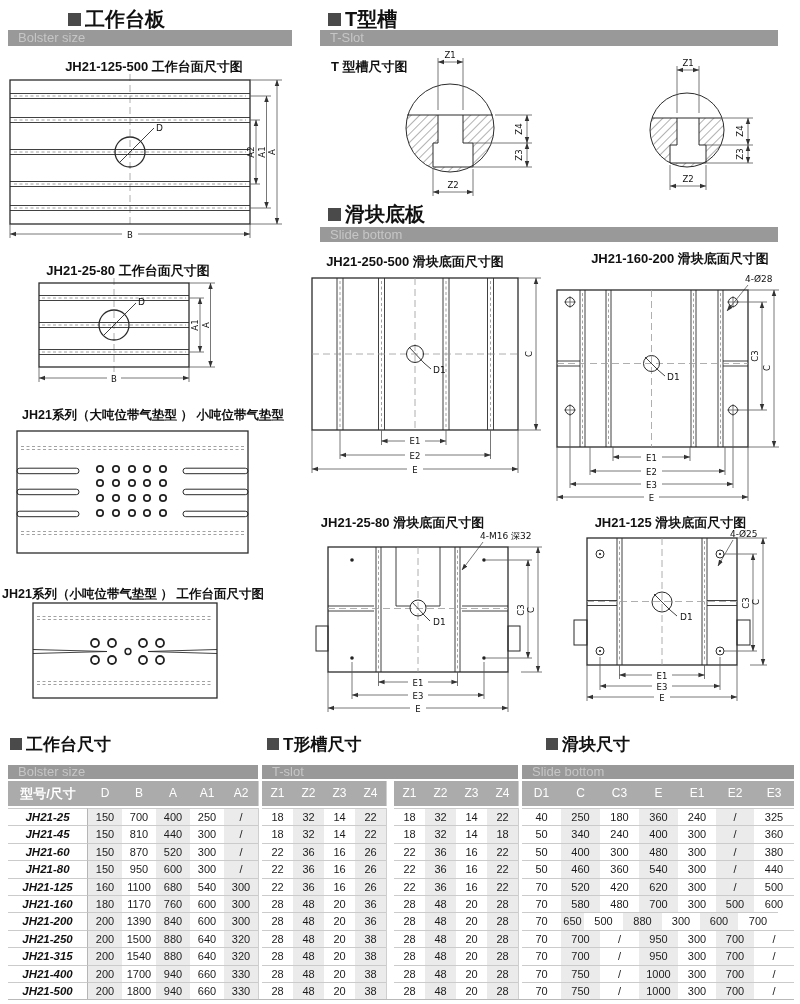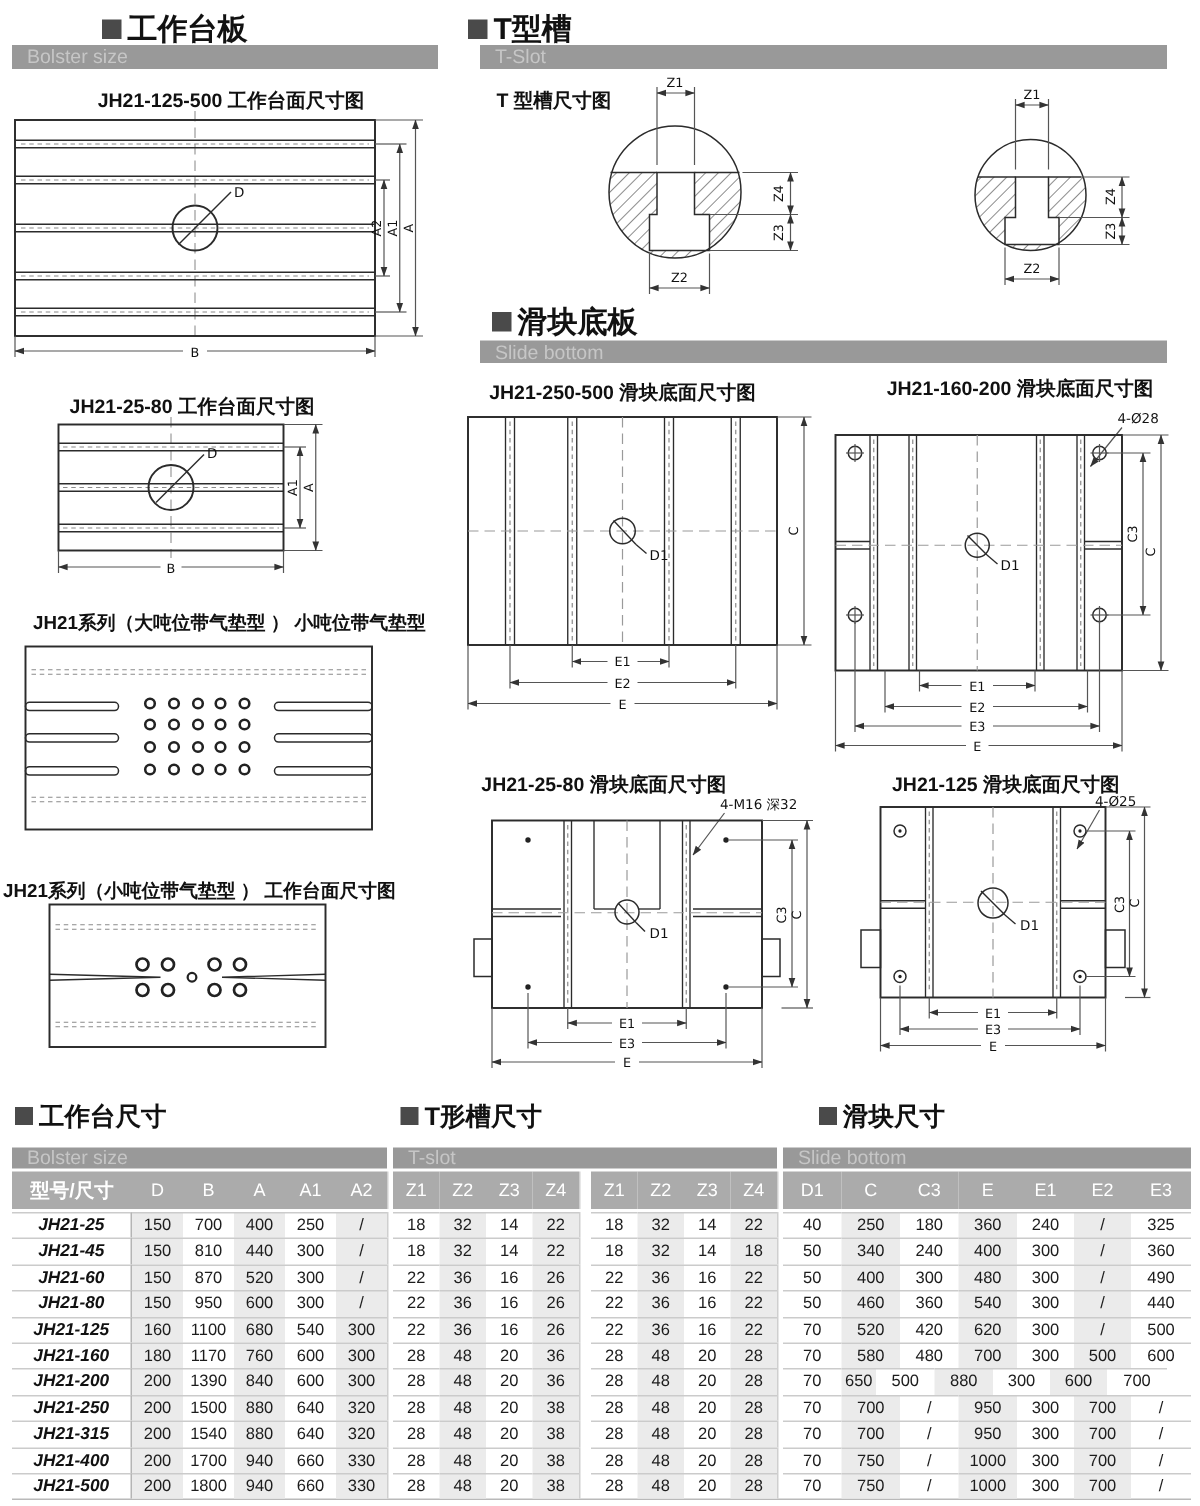--- a/index.html
+++ b/index.html
@@ -57,21 +57,21 @@
       <pattern id="hch" width="6" height="6" patternUnits="userSpaceOnUse" patternTransform="rotate(45)">
         <rect width="6" height="6" fill="#fff"></rect>
           <line x1="0" y1="0" x2="0" y2="6" stroke="#666" stroke-width="1"></line>
       </pattern>
     </defs>
   </svg>
 
   <div class="h1" style="left:32px;top:6px;margin-left:36px;"><span class="sq"></span><span>工作台板</span></div>
   <div class="gbanner" style="left:8px;top:30px;width:284px;">Bolster size</div>
 
-  <div class="h1" style="left:312px;top:6px;"><span class="sq"></span><span>T型槽</span></div>
+  <div class="h1" style="left:328px;top:6px;"><span class="sq"></span><span>T型槽</span></div>
   <div class="gbanner" style="left:320px;top:30px;width:458px;">T-Slot</div>
   <div class="dcaption" style="left:331px;top:58px;">T 型槽尺寸图</div>
 
   <div class="h1" style="left:328px;top:201px;"><span class="sq"></span><span>滑块底板</span></div>
   <div class="gbanner" style="left:320px;top:227px;width:458px;height:15px;line-height:15px;">Slide bottom</div>
 
   <div class="dtitle" style="left:8px;top:58px;width:292px;">JH21-125-500 工作台面尺寸图</div>
   <div class="dtitle" style="left:8px;top:262px;width:240px;">JH21-25-80 工作台面尺寸图</div>
   <div class="dtitle" style="left:8px;top:407px;width:290px;font-size:12.5px;">JH21系列（大吨位带气垫型 ） 小吨位带气垫型</div>
   <div class="dtitle" style="left:0px;top:586px;width:266px;font-size:12.5px;">JH21系列（小吨位带气垫型 ） 工作台面尺寸图</div>
@@ -638,21 +638,21 @@
         <div class="dc tint" style="width: 31px;">36</div>
         <div class="dc" style="width: 31px;">16</div>
         <div class="dc tint" style="width: 31px;">22</div>
         <div class="sp" style="width: 4px;"></div>
         <div class="dc" style="width: 39px;">50</div>
         <div class="dc tint" style="width: 39px;">400</div>
         <div class="dc" style="width: 39px;">300</div>
         <div class="dc tint" style="width: 39px;">480</div>
         <div class="dc" style="width: 38px;">300</div>
         <div class="dc tint" style="width: 38px;">/</div>
-        <div class="dc" style="width: 40px;">490</div>
+        <div class="dc" style="width: 40px;">380</div>
       </div>
       <div class="trow drow">
         <div class="mc" style="width: 80px;">JH21-80</div>
         <div class="dc tint" style="width: 34px;">150</div>
         <div class="dc" style="width: 34px;">950</div>
         <div class="dc tint" style="width: 34px;">600</div>
         <div class="dc" style="width: 34px;">300</div>
         <div class="dc tint" style="width: 34px;">/</div>
         <div class="sp" style="width: 4px;"></div>
         <div class="dc" style="width: 31px;">22</div>

